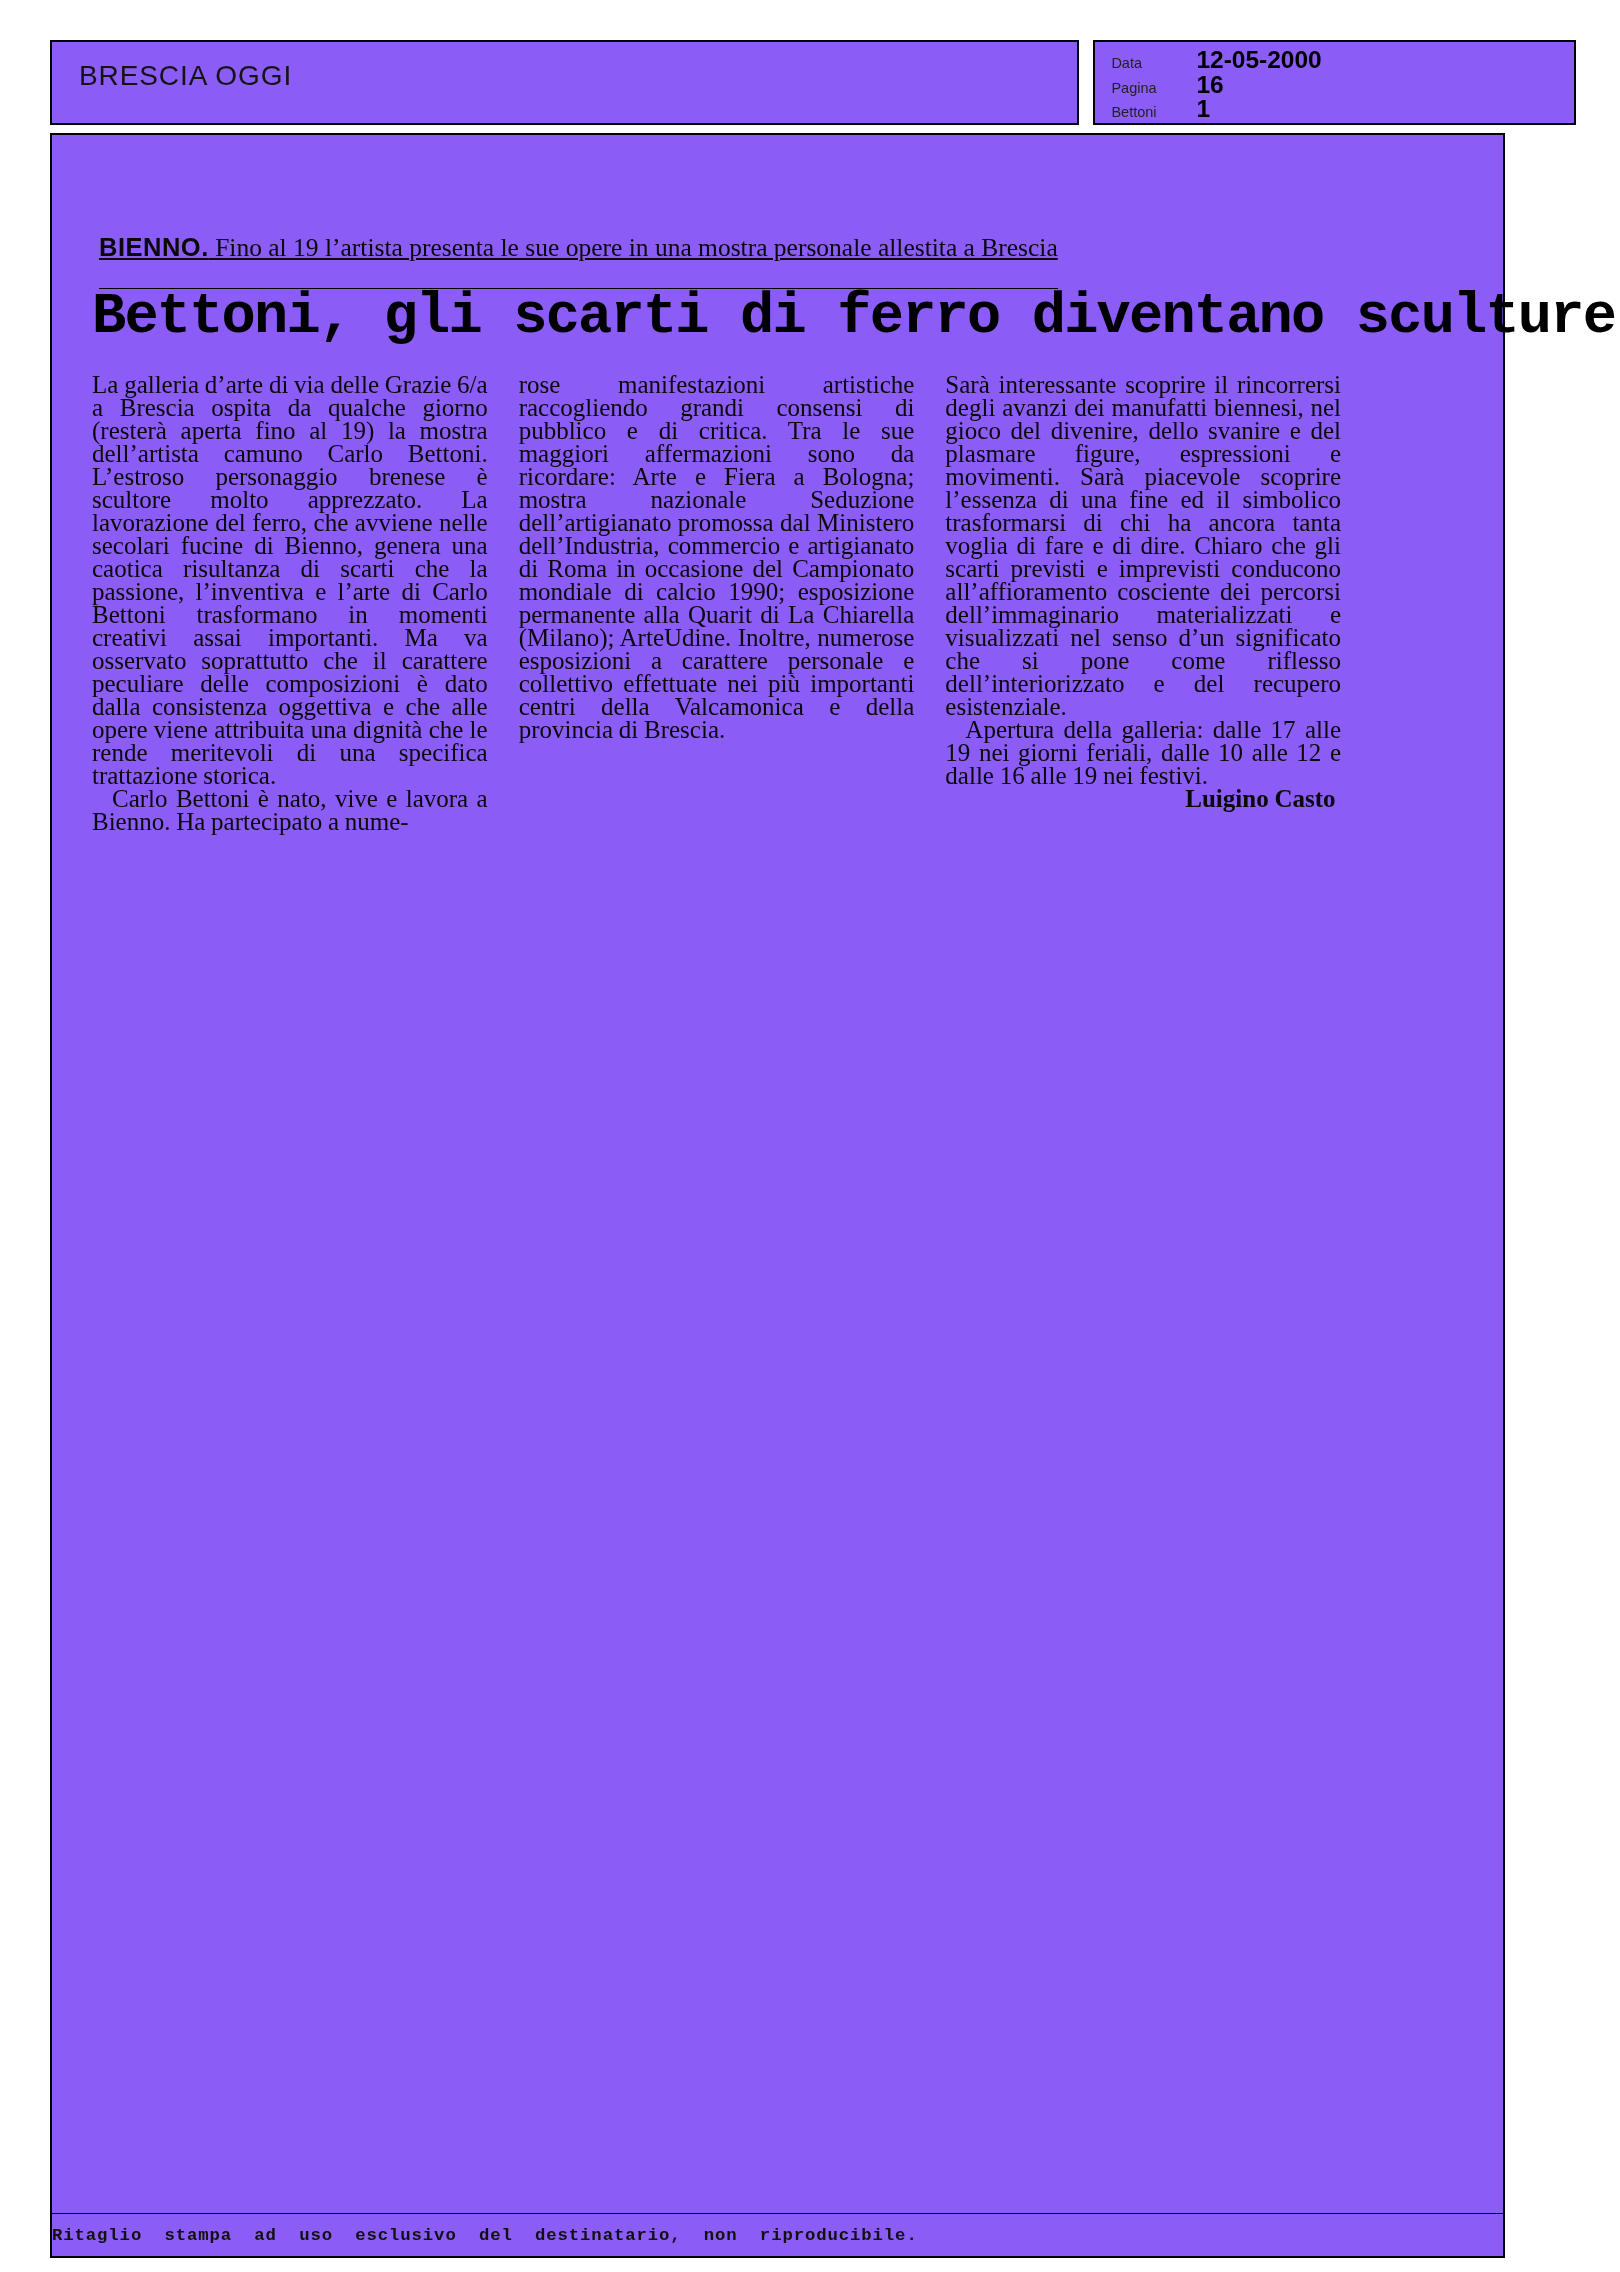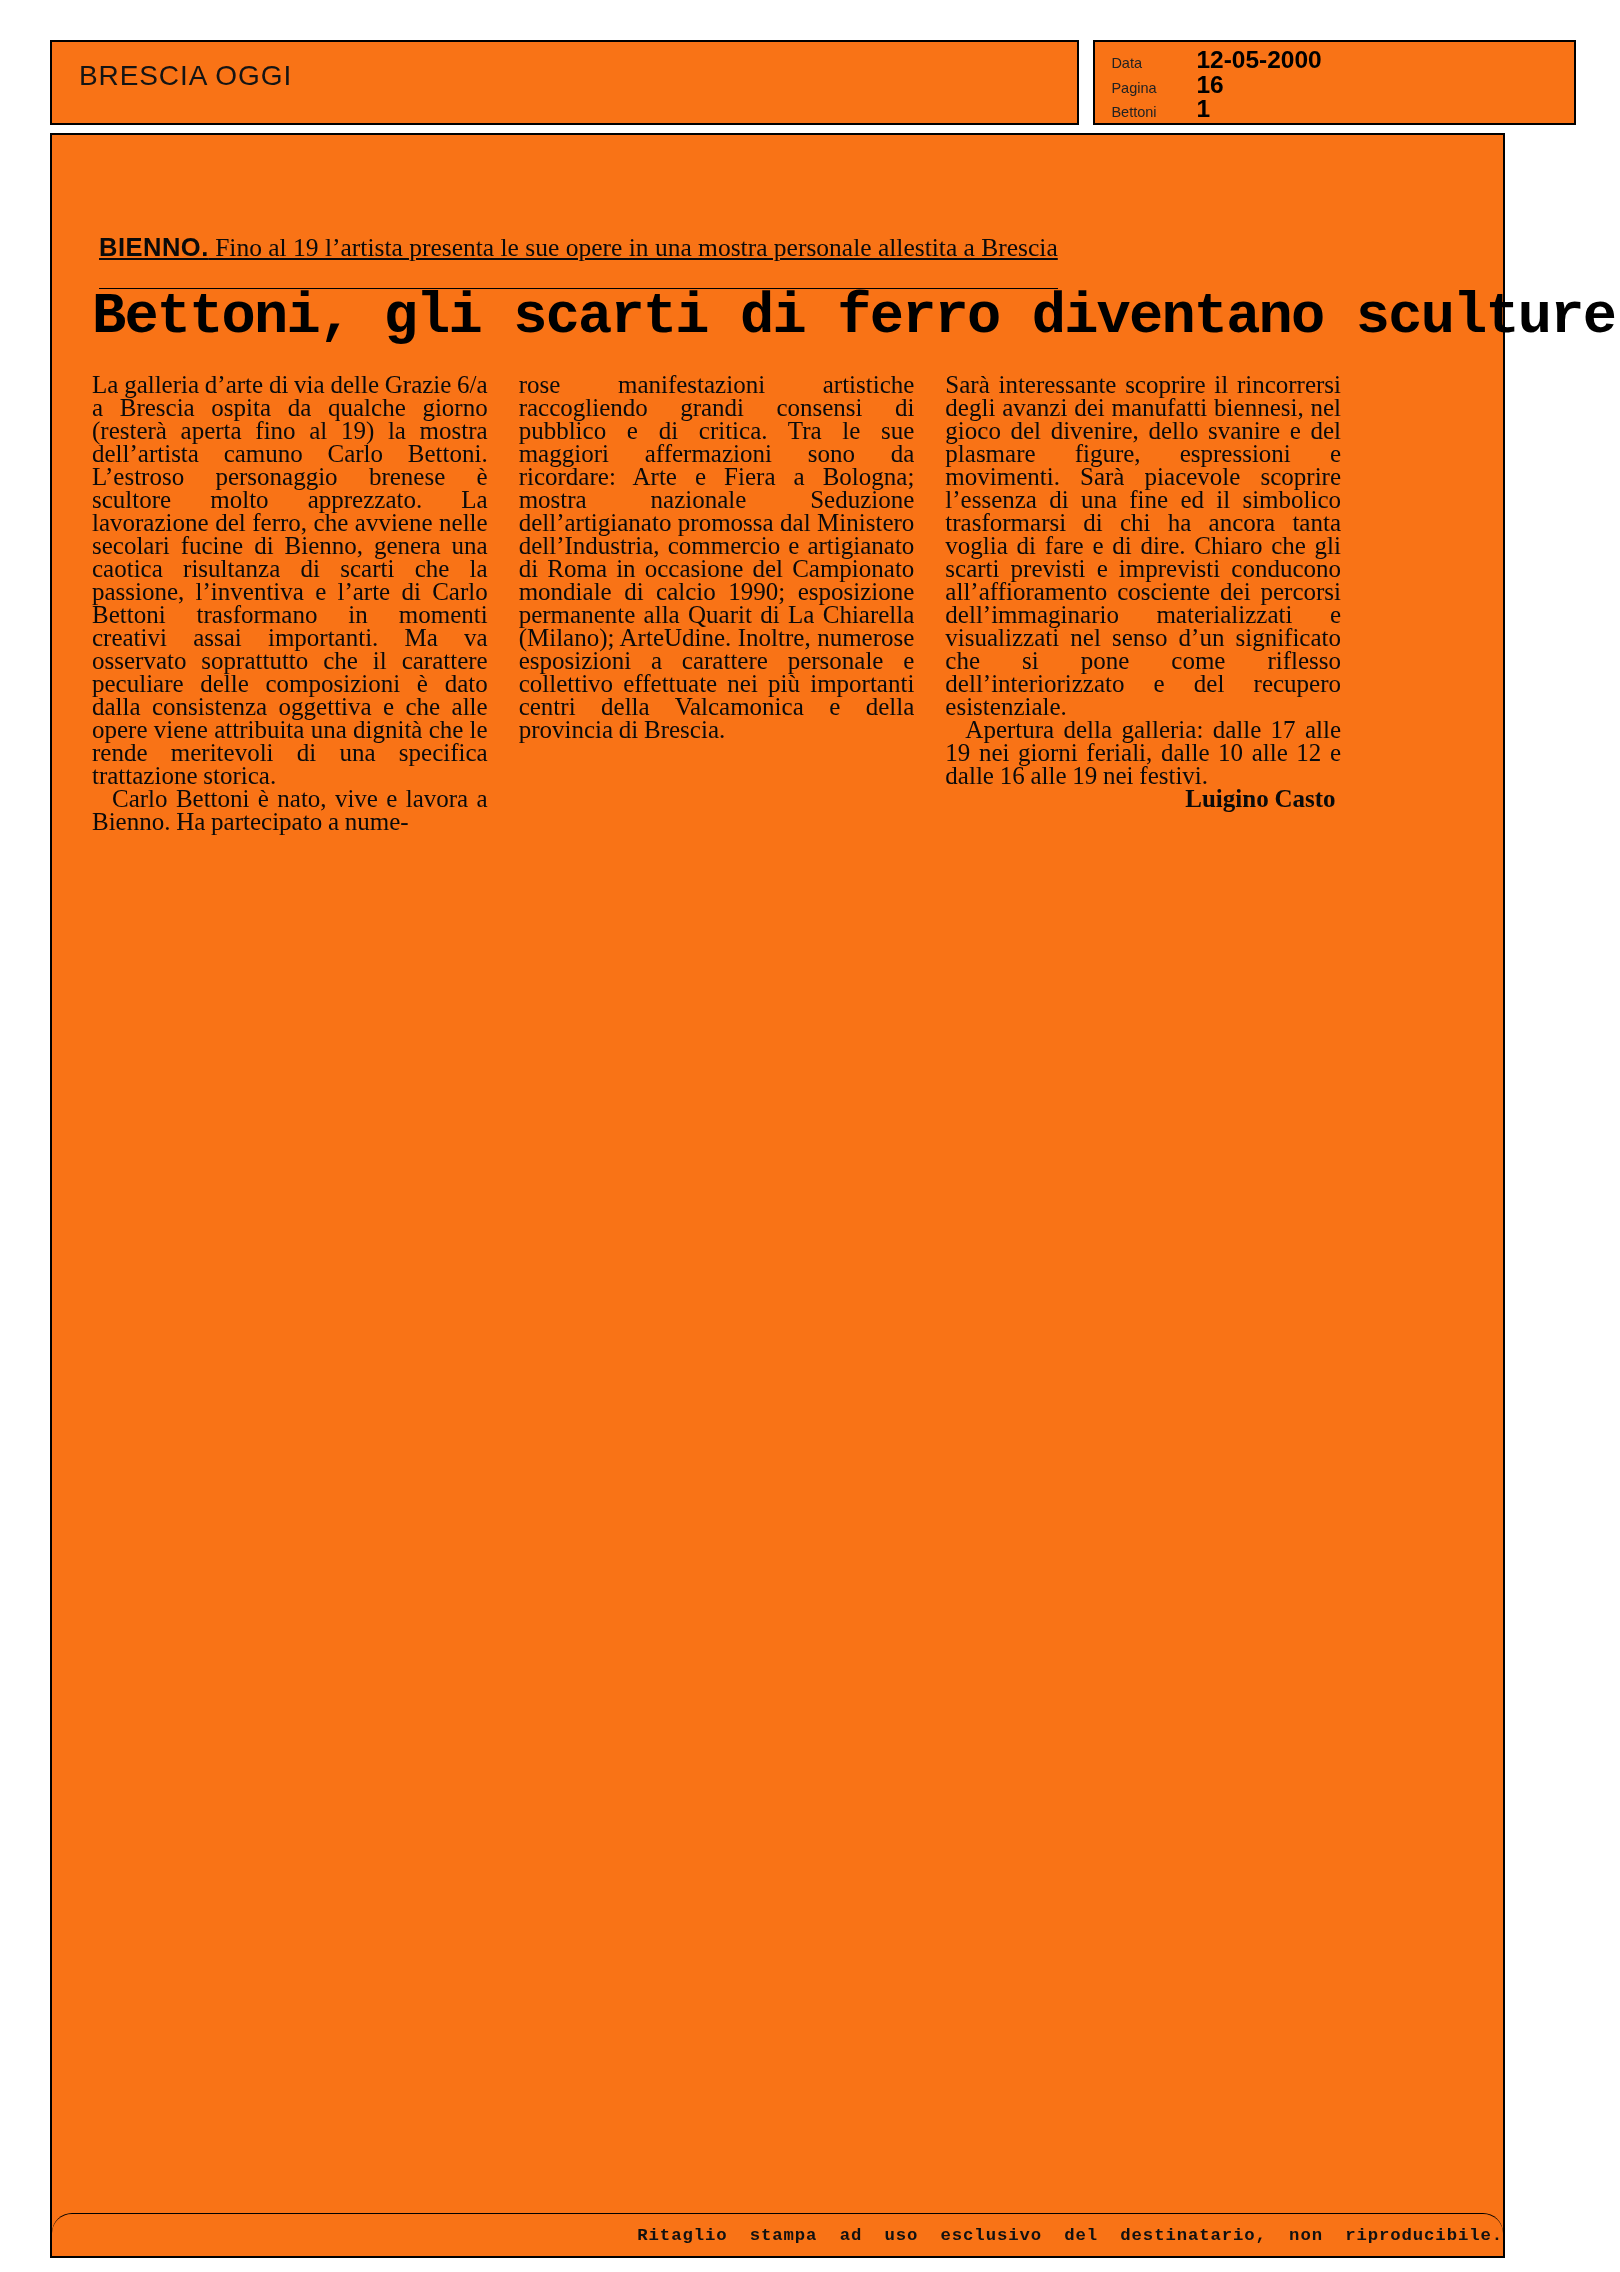--- a/index.html
+++ b/index.html
@@ -8,21 +8,21 @@
     height: 2273px;
     background: #ffffff;
     position: relative;
     font-family: "Liberation Serif", serif;
     color: #0a0a0a;
     overflow: hidden;
   }
   .box {
     position: absolute;
     border: 2.7px solid #000;
-    background: #f97316;
+    background: #8b5cf6;
     box-sizing: border-box;
   }
   
   .pub-box {
     left: 50px; top: 40px;
     width: 1029px; height: 85px;
     display: flex; align-items: flex-start;
     padding: 18px 0 0 27px;
   }
   .pub-name {
@@ -103,28 +103,27 @@
     text-align: right;
     padding-right: 5.5px;
   }
   .footer-band {
     position: absolute;
     left: 0; right: 0; bottom: 0;
     height: 42px;
     border-top: 1.8px solid #000;
     display: flex;
     align-items: center;
-    justify-content: flex-end;
+    justify-content: flex-start;
     font-family: "Liberation Mono", monospace;
     font-weight: bold;
     font-size: 17.3px;
     letter-spacing: 0.9px;
     word-spacing: 11px;
     color: #111;
-    border-radius: 20px;
   }
 </style>
 </head>
 <body>
 
 <div class="box pub-box">
   <span class="pub-name">BRESCIA OGGI</span>
 </div>
 
 <div class="box info-box">

